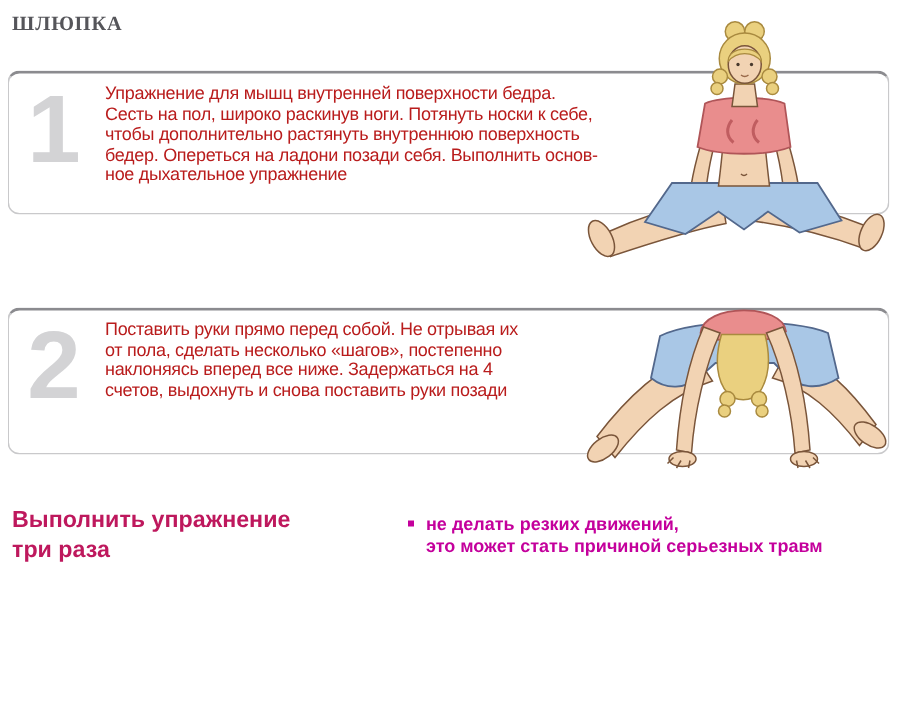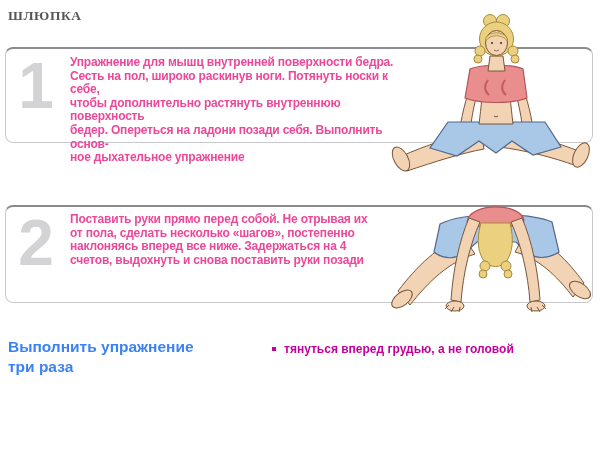--- a/index.html
+++ b/index.html
@@ -20,31 +20,31 @@
   .card1{top:47px;height:96px;}
   .card2{top:205px;height:98px;}
   .num{
     position:absolute;width:46px;text-align:center;
     font-size:64px;line-height:60px;font-weight:bold;color:#d3d3d5;
   }
   .num1{left:13px;top:56px;}
   .num2{left:13px;top:213px;}
   .steptext{
     position:absolute;left:70px;margin:0;width:340px;
-    font-size:12px;line-height:13.6px;font-weight:bold;color:#ec4899;
+    font-size:12px;line-height:13.6px;font-weight:normal;color:#b91c1c;
     letter-spacing:-0.2px;white-space:pre-line;
   }
   .t1{top:56px;}
   .t2{top:213px;}
   .fig{position:absolute;}
   .fig1{left:384px;top:12px;width:215px;height:168px;}
   .fig2{left:383px;top:196px;width:217px;height:135px;}
   .footer-heading{
     position:absolute;left:8px;top:337px;margin:0;width:230px;
-    font-size:15.5px;line-height:20px;font-weight:bold;color:#3b82f6;
+    font-size:15.5px;line-height:20px;font-weight:bold;color:#be185d;
     white-space:pre-line;
   }
   .notes{position:absolute;left:268px;top:342px;width:320px;}
   .note{display:flex;align-items:flex-start;margin-bottom:9px;}
   .bullet{
     flex:0 0 auto;width:4px;height:4px;background:#c4009c;
     margin:5px 8px 0 4px;
   }
   .note-text{
     font-size:12px;line-height:14.5px;font-weight:bold;color:#c4009c;
@@ -132,17 +132,18 @@
     <path d="M66,109 l-4,4 M71,111 l-3,5 M77,111 l-1,5" stroke="#7a553a" stroke-width="1" fill="none"></path>
     <path d="M159,109 l4,4 M154,111 l3,5 M148,111 l1,5" stroke="#7a553a" stroke-width="1" fill="none"></path>
   </svg>
 
   <p class="footer-heading">Выполнить упражнение
 три раза</p>
 
   <div class="notes">
     <div class="note">
       <span class="bullet"></span>
-      <span class="note-text">тянуться вперед грудью, а не головой</span>
+      <span class="note-text">не делать резких движений,
+это может стать причиной серьезных травм</span>
     </div>
   </div>
 
 </div>
 
 </body></html>

